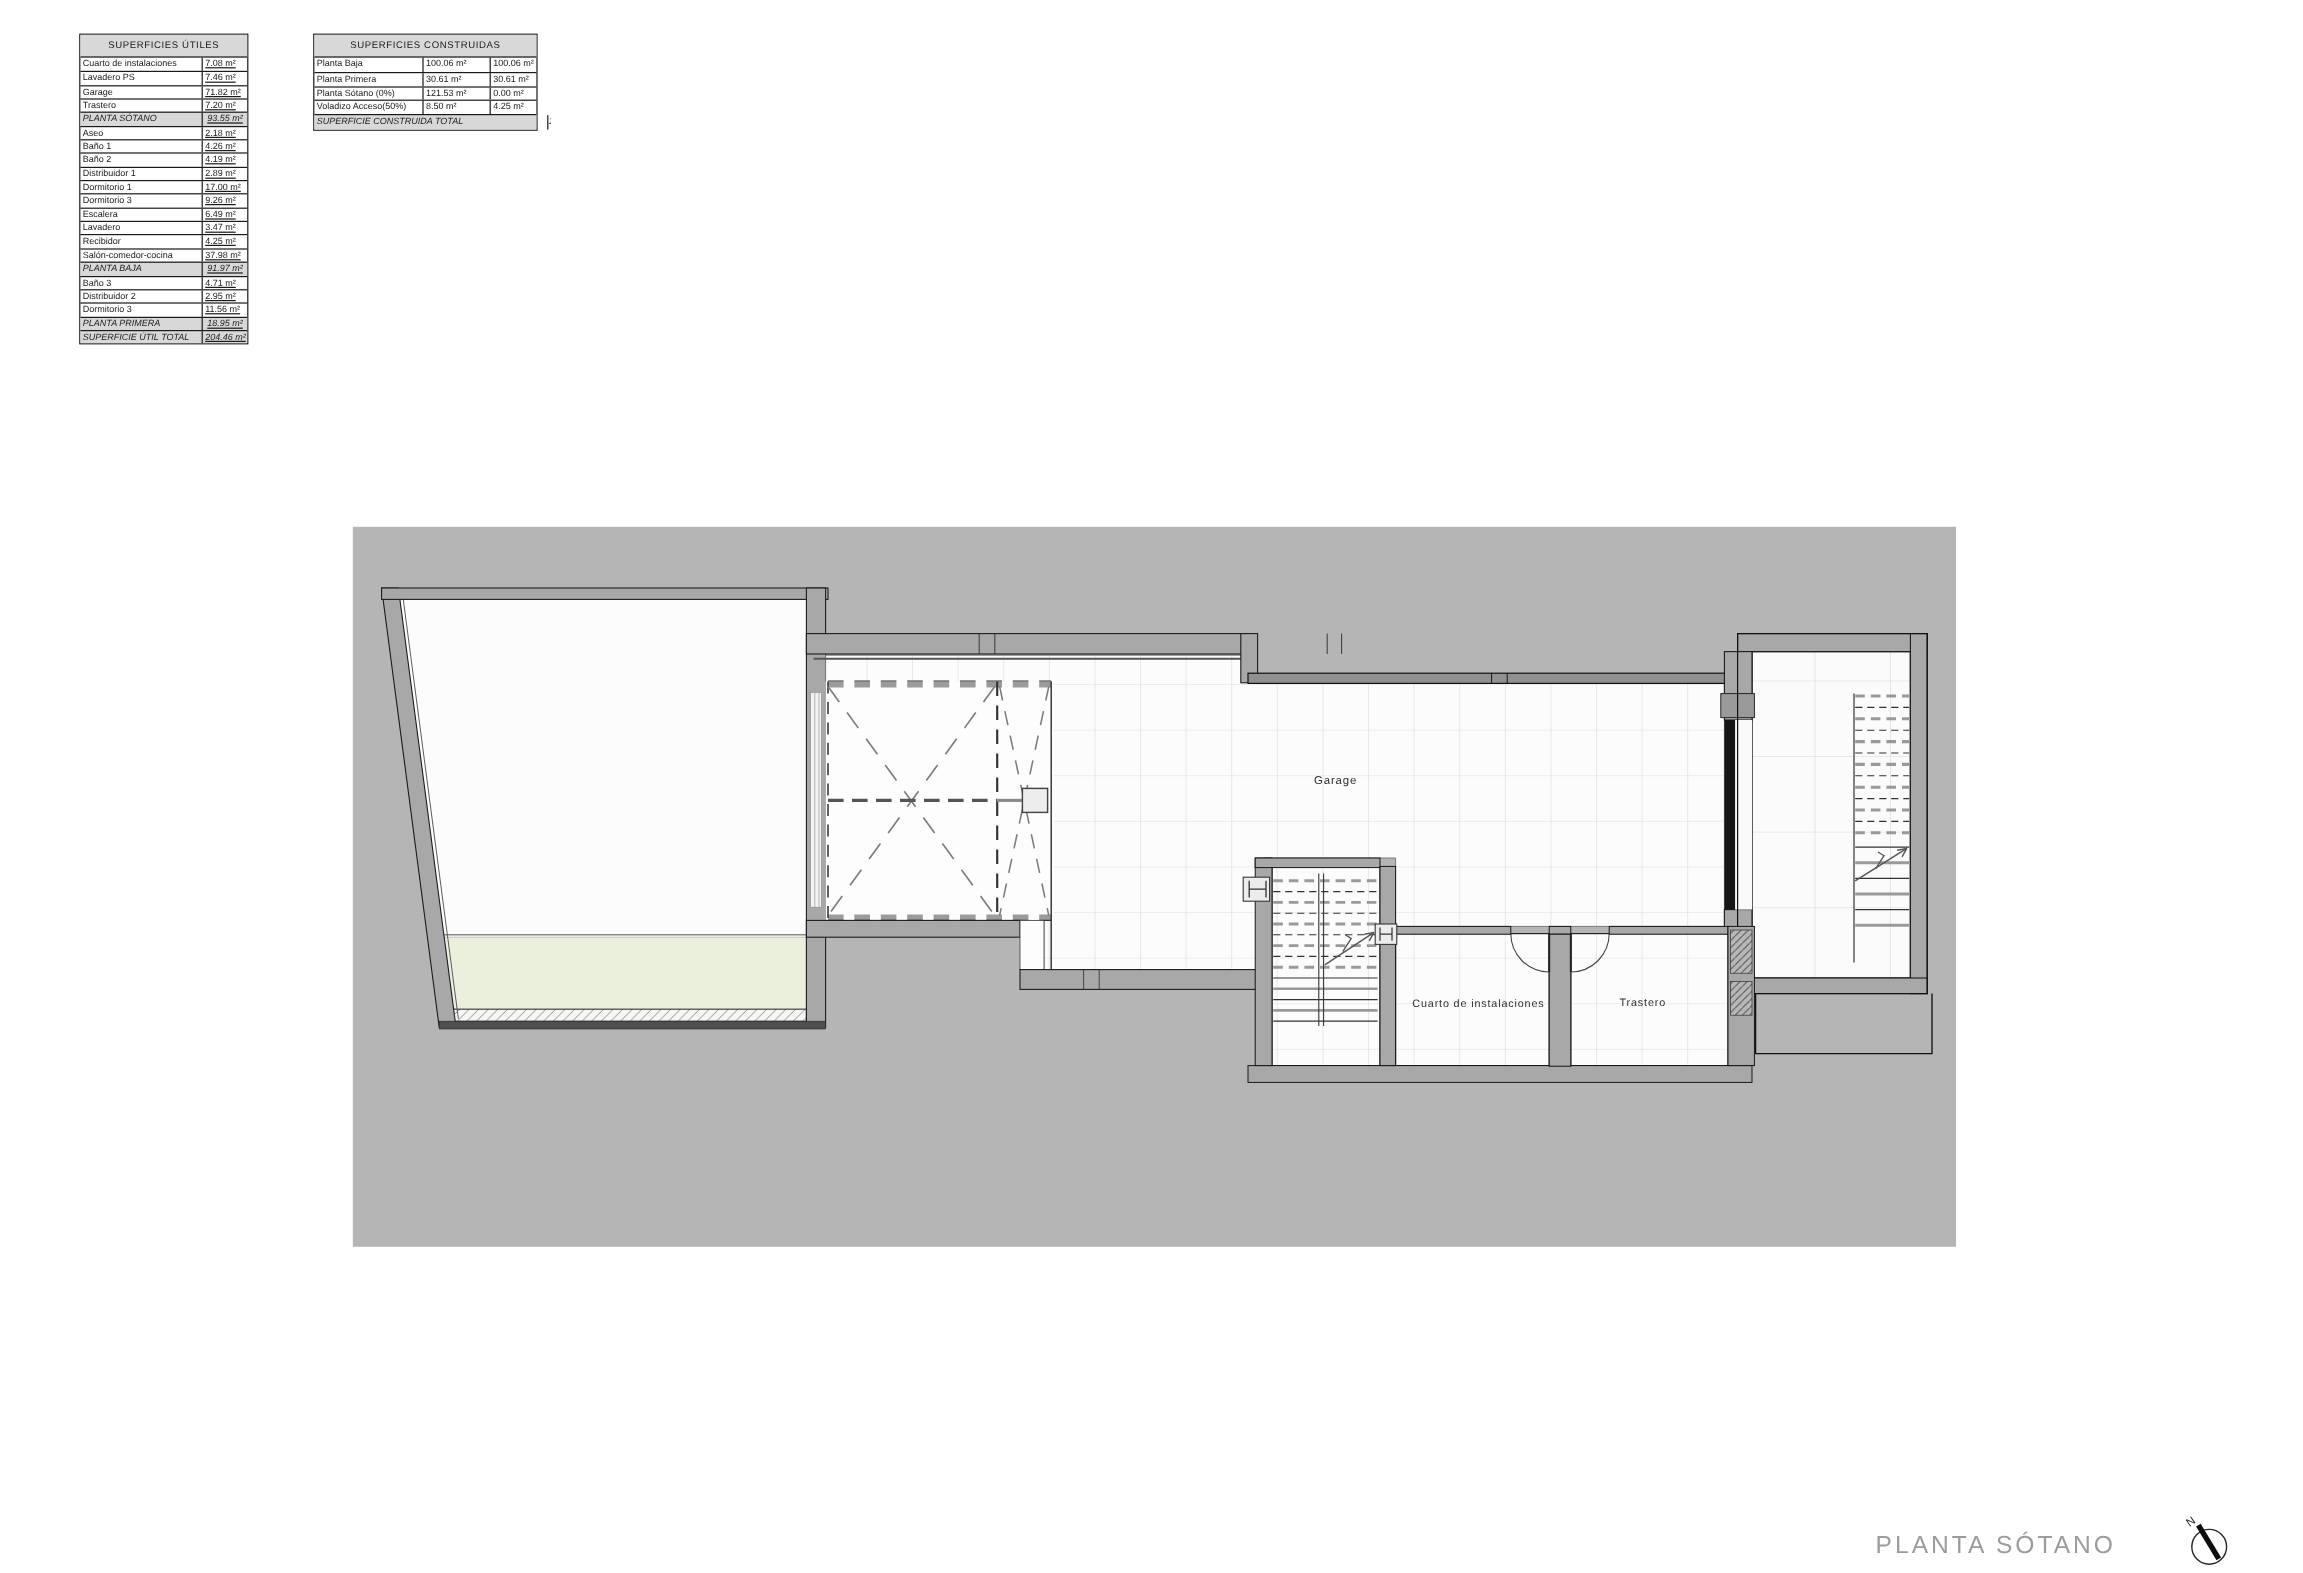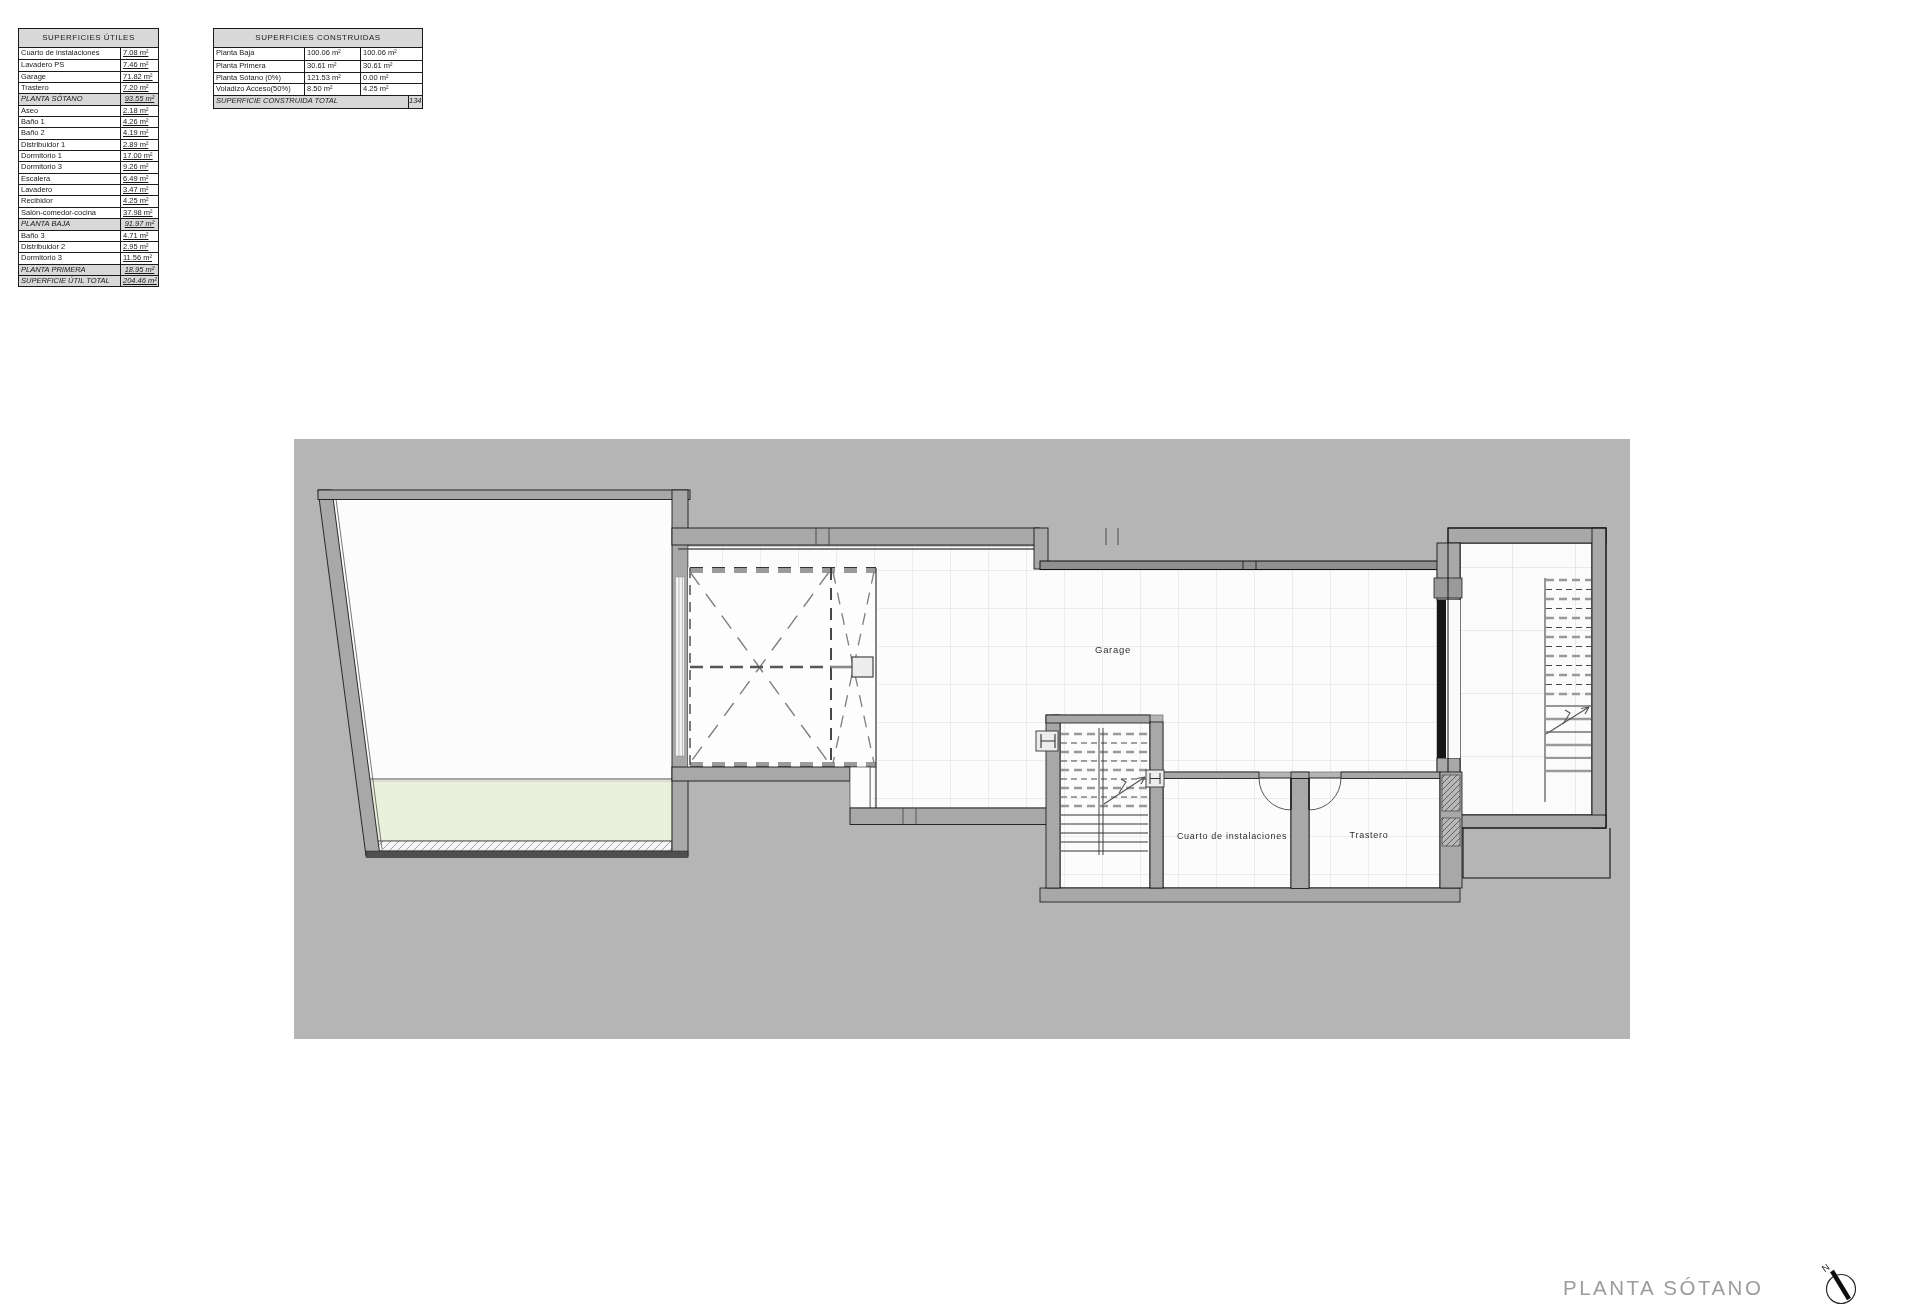--- a/index.html
+++ b/index.html
@@ -5,37 +5,37 @@
   :root{
     --site:#b5b5b5; --wall:#a8a8a8; --green:#eaf0dc; --tile-line:#dcdcdc;
     --ink:#1a1a1a; --table-gray:#d8d8d8; --title-gray:#9c9c9c;
   }
   html,body{margin:0;padding:0;}
   body{
     width:1919px;height:1311px;position:relative;background:#ffffff;
     font-family:"Liberation Sans", sans-serif;color:var(--ink);overflow:hidden;
   }
   
-  .atable{position:absolute;background:#fff;border:1px solid var(--ink);box-sizing:border-box;}
+  .atable{position:absolute;background:#fff;border:1px solid var(--ink);box-sizing:border-box;margin-left:48px;}
   .atable .thead{
     background:var(--table-gray);border-bottom:0.8px solid var(--ink);
     font-size:8px;letter-spacing:.5px;text-align:center;
     height:18px;line-height:18px;white-space:nowrap;overflow:hidden;
   }
   .trow{display:flex;border-top:0.8px solid var(--ink);box-sizing:border-box;align-items:stretch;}
   .trow:first-child{border-top:none;}
   .trow span{display:block;font-size:7.5px;line-height:10.5px;white-space:nowrap;overflow:hidden;box-sizing:border-box;}
   #t-utiles{left:18px;top:28px;width:141px;}
   #t-utiles .trow{height:11.35px;}
   #t-utiles .tl{flex:1;padding-left:2px;}
   #t-utiles .tv{width:38px;border-left:0.8px solid var(--ink);padding-left:2px;text-decoration:underline;}
   .trow.subtotal,.trow.total{background:var(--table-gray);font-style:italic;}
   .trow.subtotal .tl,.trow.total .tl{padding-left:4px;}
   .trow.subtotal .tv,.trow.total .tv{text-align:center;padding-right:2px;padding-left:0;}
-  #t-constr{left:213px;top:28px;width:210px;}
+  #t-constr{left:213px;top:28px;width:187px;}
   #t-constr .trow{height:11.8px;}
   #t-constr .tl{width:90px;flex:none;padding-left:2px;}
   #t-constr .c1{width:56px;border-left:0.8px solid var(--ink);padding-left:2px;}
   #t-constr .c2{flex:1;border-left:0.8px solid var(--ink);padding-left:2px;}
   #t-constr .trow.total{height:12.5px;gap:48px;}
   #t-constr .trow.total .tl{width:146px;}
   #t-constr .trow.total .c2{text-align:center;padding-right:2px;padding-left:0;}
   
   #plan-svg{position:absolute;left:0;top:0;}
   .site{fill:var(--site);}

